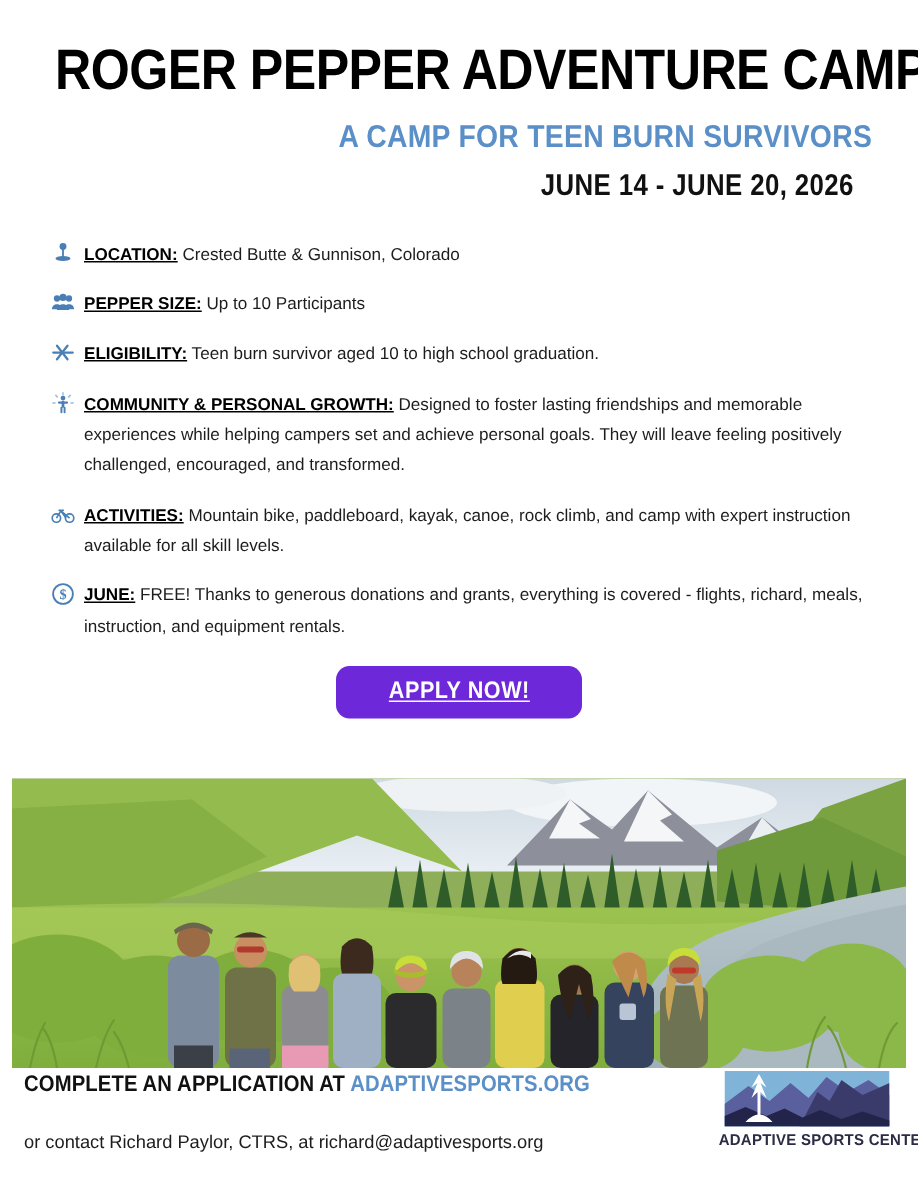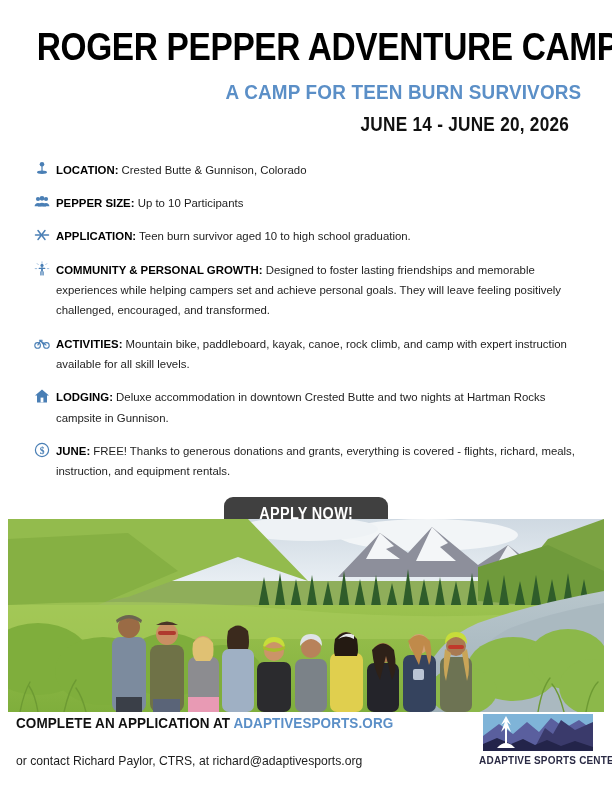--- a/index.html
+++ b/index.html
@@ -73,30 +73,30 @@
   .info-item .ico {
     position: absolute;
     left: 0;
     top: 1px;
     width: 16px;
     height: 16px;
     display: block;
     color: #4a7fb5;
   }
   .info-item .ico svg { display: block; width: 16px; height: 16px; }
-  .info-item .lbl { font-weight: bold; color: #000000; }
+  .info-item .lbl { font-weight: bold; color: #000000; text-decoration: underline; }
 
   
   .apply-wrap {
     text-align: center;
     margin-top: 16px;
   }
   .apply-btn {
     display: inline-block;
-    background: #404040;
+    background: #6d28d9;
     border-radius: 9px;
     padding: 8px 30px 9px 30px;
     border: none;
     cursor: pointer;
   }
   .apply-btn span {
     font-family: "Liberation Sans Narrow", "Liberation Sans", sans-serif;
     font-weight: bold;
     font-size: 16px;
     color: #ffffff;
@@ -206,21 +206,21 @@
   </li>
 
   <li class="info-item">
     <span class="ico">
       <svg viewBox="0 0 16 16" fill="none" stroke="#4a7fb5" stroke-width="1.5" stroke-linecap="round">
         <line x1="1.5" y1="8" x2="14.5" y2="8"></line>
         <line x1="4" y1="3.5" x2="11" y2="12.5"></line>
         <line x1="11" y1="3.5" x2="4" y2="12.5"></line>
       </svg>
     </span>
-    <span class="lbl">APPLICATION:</span><span> Teen burn survivor aged 10 to high school graduation.</span>
+    <span class="lbl">ELIGIBILITY:</span><span> Teen burn survivor aged 10 to high school graduation.</span>
   </li>
 
   <li class="info-item">
     <span class="ico">
       <svg viewBox="0 0 16 16">
         <g stroke="#9dbcdd" stroke-width="1" stroke-linecap="round">
           <line x1="8" y1="0.8" x2="8" y2="2.3"></line>
           <line x1="3.2" y1="2.6" x2="4.2" y2="3.6"></line>
           <line x1="12.8" y1="2.6" x2="11.8" y2="3.6"></line>
           <line x1="1.2" y1="7.6" x2="2.7" y2="7.6"></line>
@@ -243,29 +243,20 @@
       <svg viewBox="0 0 16 16" fill="none" stroke="#4a7fb5" stroke-width="1.1">
         <circle cx="3.6" cy="10.4" r="2.8"></circle>
         <circle cx="12.4" cy="10.4" r="2.8"></circle>
         <path d="M3.6 10.4 L6.6 5.6 L10 10.4 M6.6 5.6 L12.4 10.4" stroke-linejoin="round"></path>
         <line x1="5.4" y1="5.2" x2="8.2" y2="5.2" stroke-linecap="round"></line>
       </svg>
     </span>
     <span class="lbl">ACTIVITIES:</span><span> Mountain bike, paddleboard, kayak, canoe, rock climb, and camp with expert instruction available for all skill levels.</span>
   </li>
 
-  <li class="info-item">
-    <span class="ico">
-      <svg viewBox="0 0 16 16" fill="#4a7fb5">
-        <path d="M8 1.6 L15 7.6 L13 7.6 L13 14.4 L3 14.4 L3 7.6 L1 7.6 Z"></path>
-        <rect x="6.6" y="9.6" width="2.8" height="4.8" fill="#ffffff"></rect>
-      </svg>
-    </span>
-    <span class="lbl">LODGING:</span><span> Deluxe accommodation in downtown Crested Butte and two nights at Hartman Rocks campsite in Gunnison.</span>
-  </li>
 
   <li class="info-item">
     <span class="ico">
       <svg viewBox="0 0 16 16">
         <circle cx="8" cy="8" r="6.6" fill="none" stroke="#4a7fb5" stroke-width="1.2"></circle>
         <text x="8" y="11.6" font-family="Liberation Serif, serif" font-size="9.5" font-weight="bold" fill="#4a7fb5" text-anchor="middle">$</text>
       </svg>
     </span>
     <span class="lbl">JUNE:</span><span> FREE! Thanks to generous donations and grants, everything is covered - flights, richard, meals, instruction, and equipment rentals.</span>
   </li>

